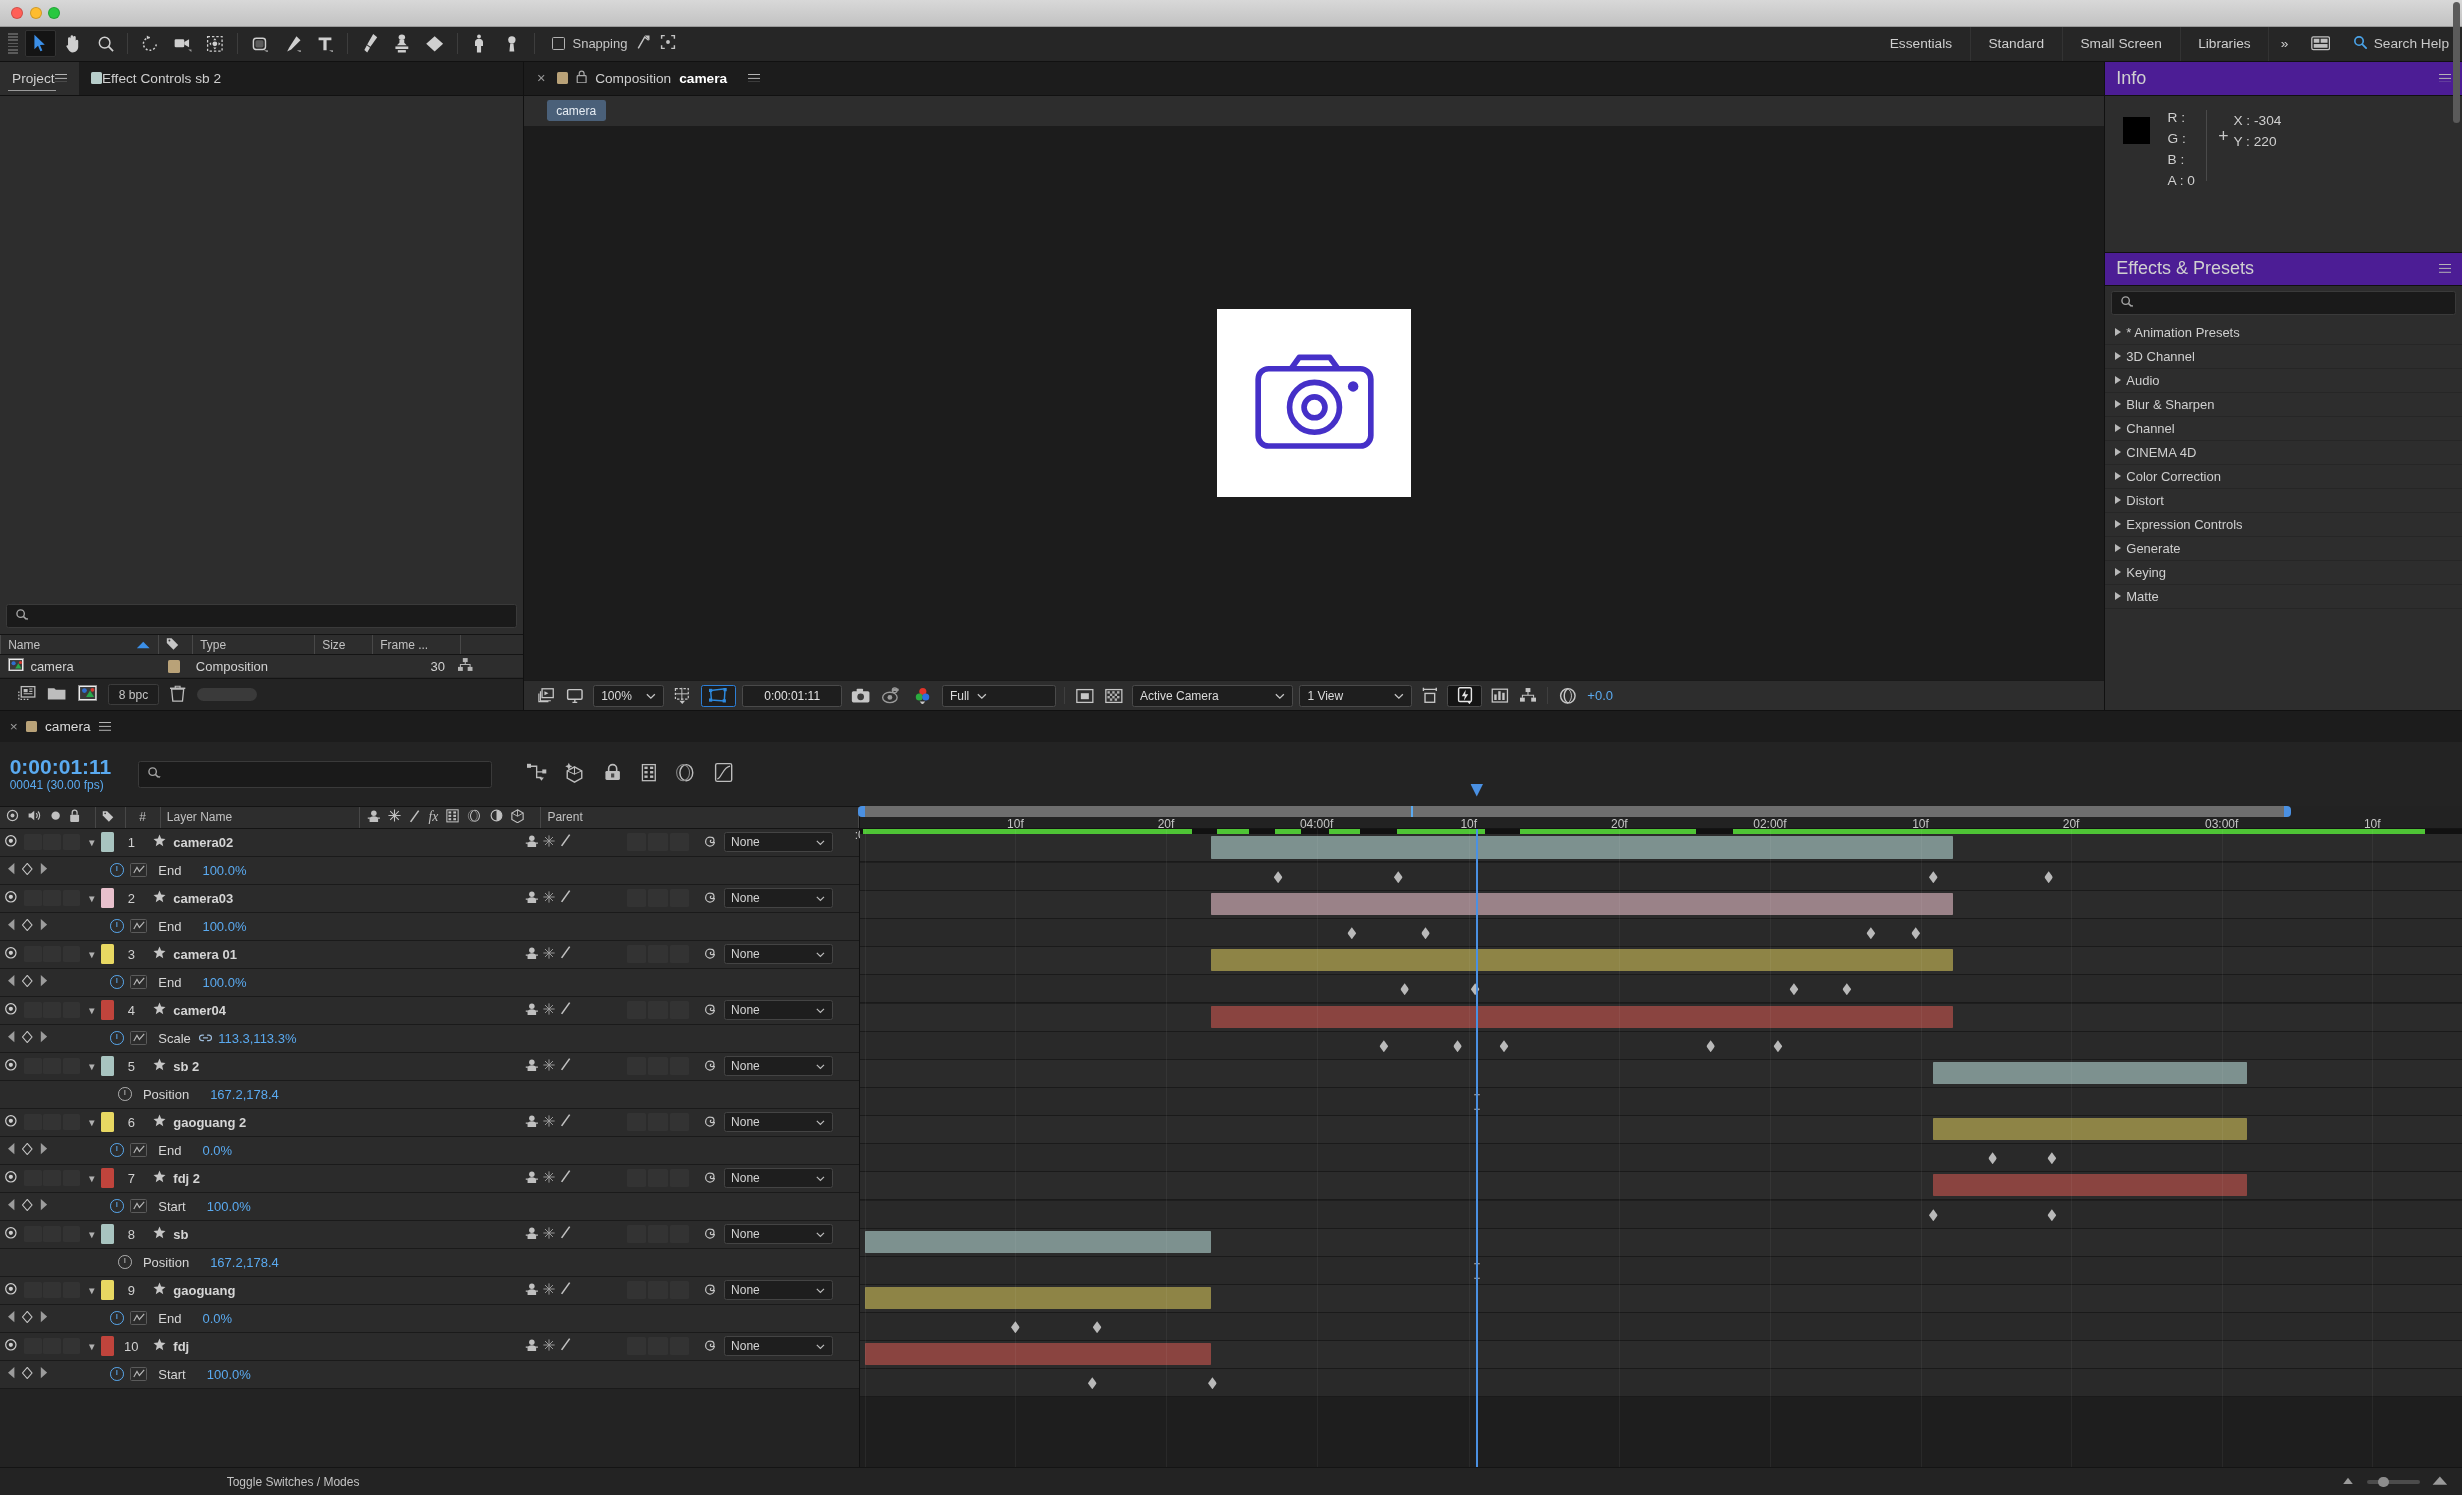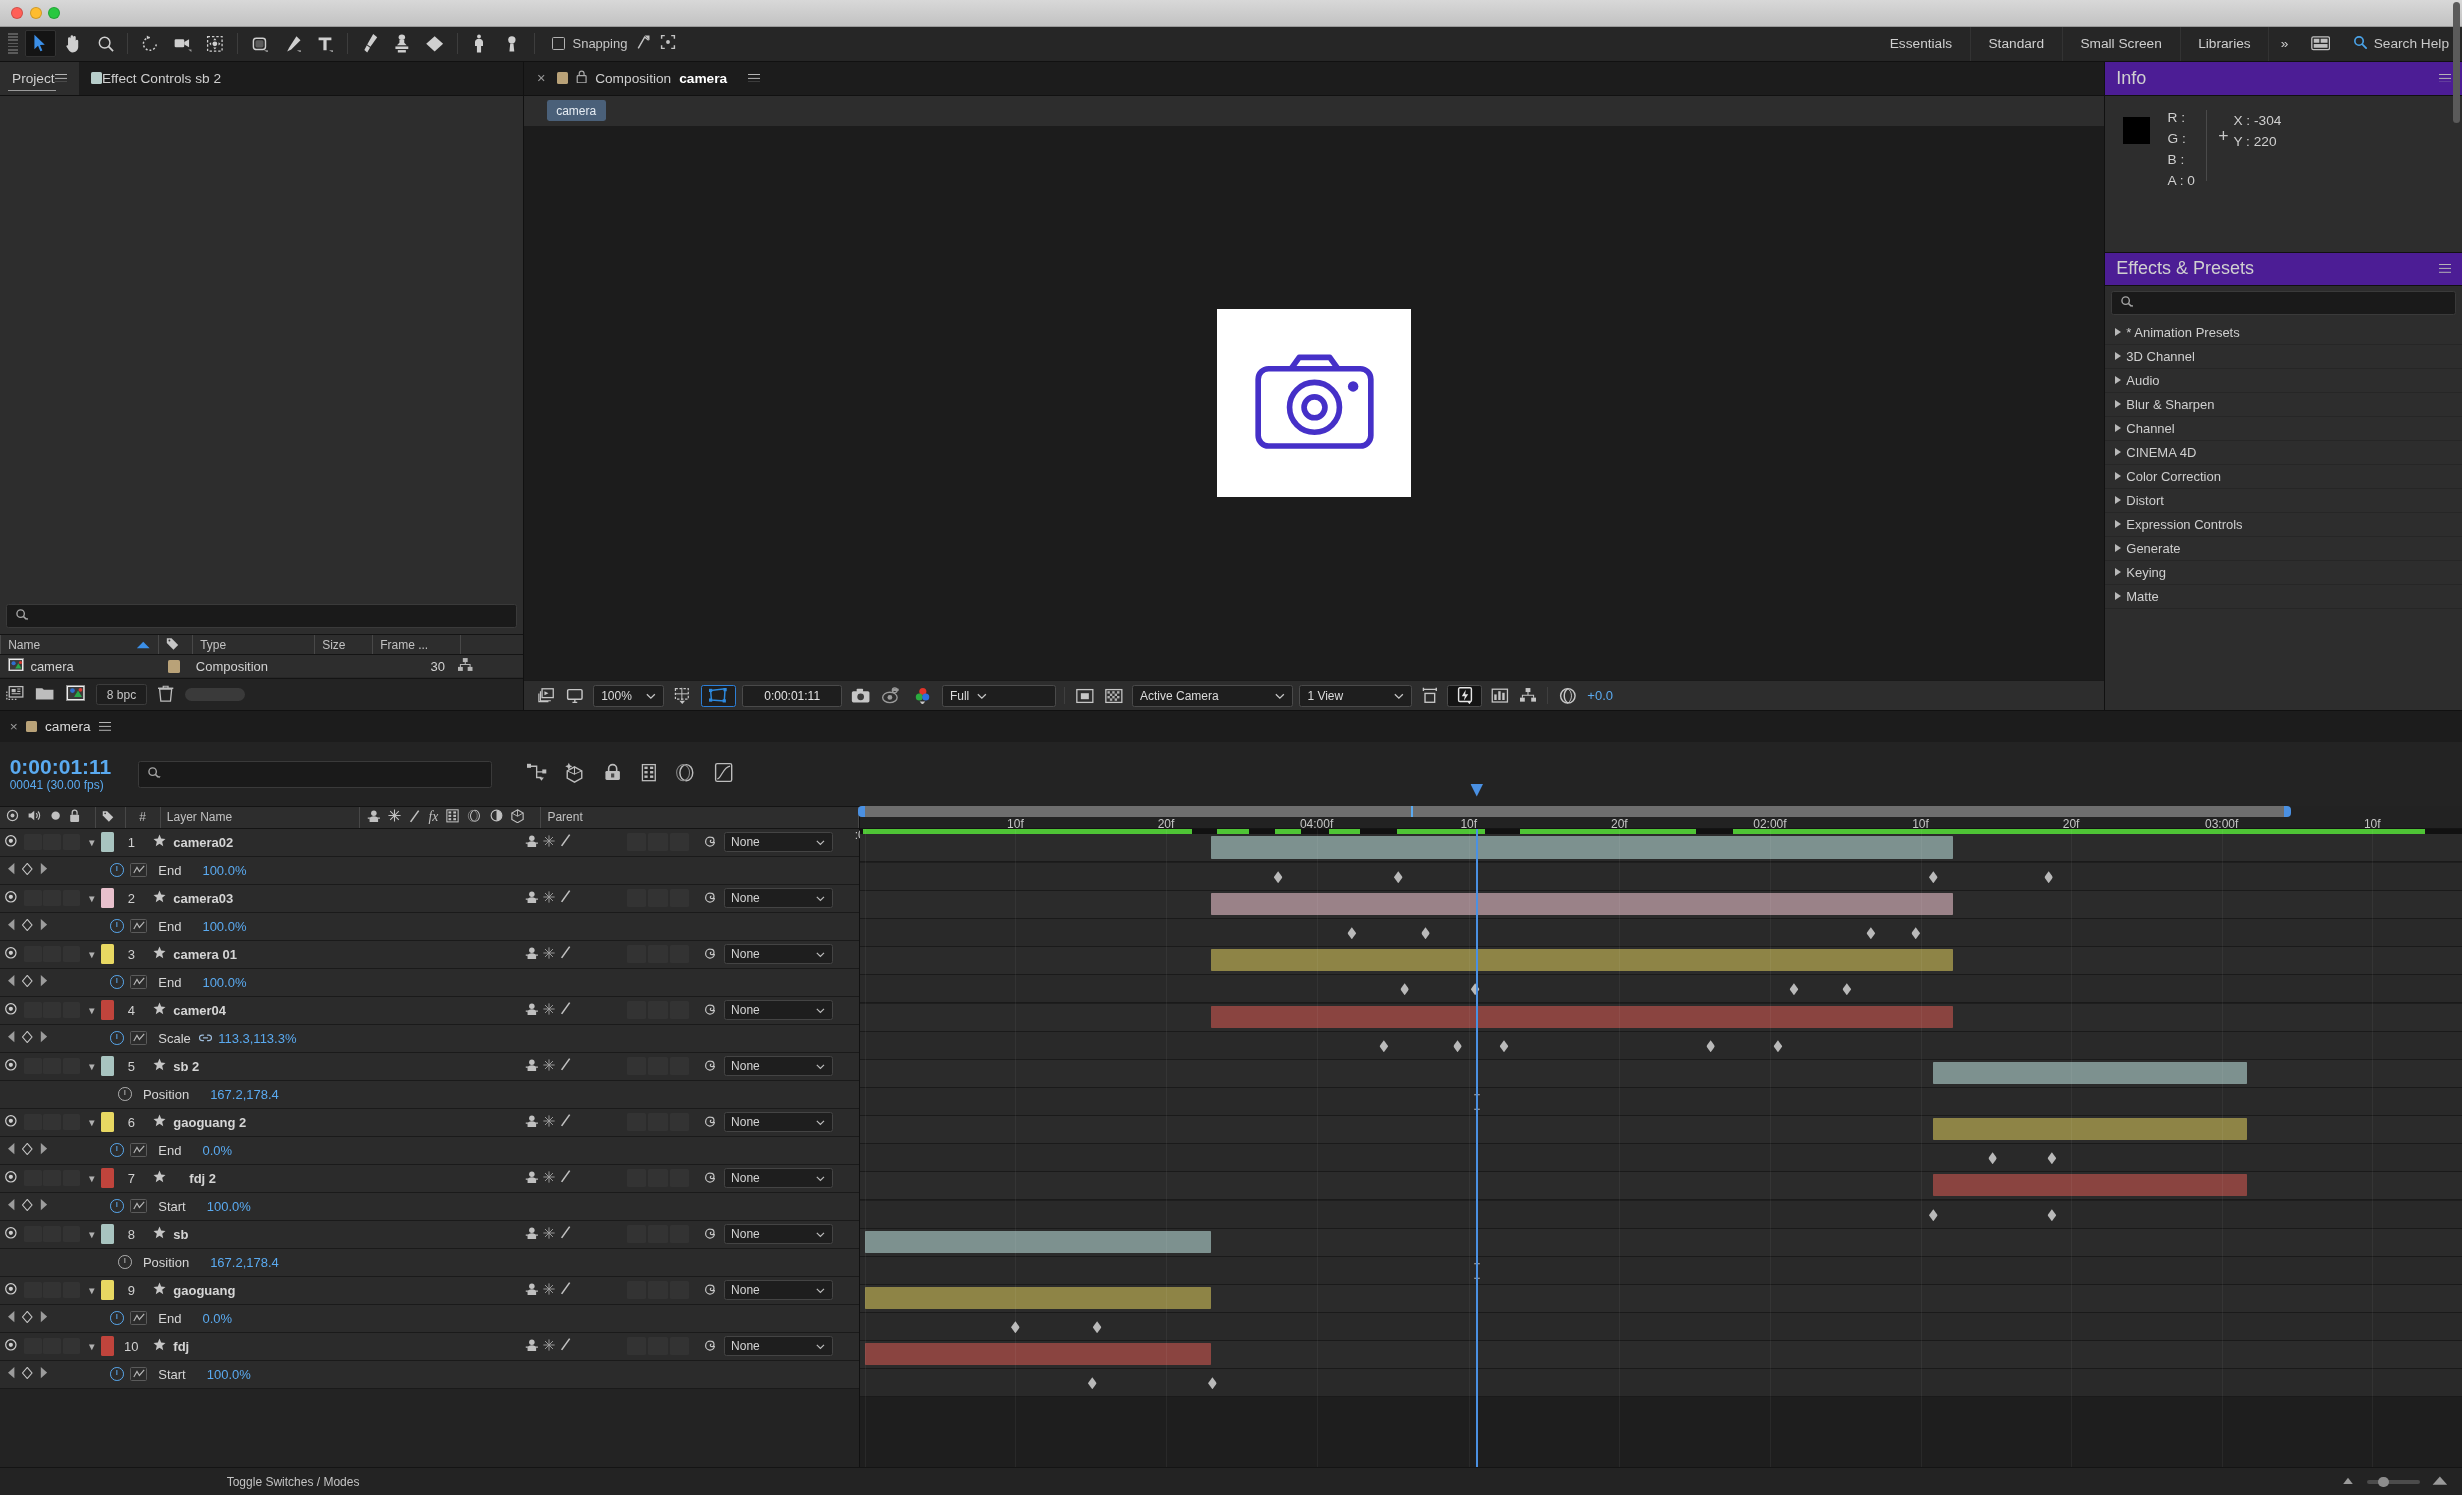--- a/index.html
+++ b/index.html
@@ -86,21 +86,21 @@
   }
   .searchbox .txt{ font-size:12px;color:#6d6d6d; }
   .colhdr{
     height:21px;background:#2d2d2d;border-top:0.8px solid #141414;border-bottom:0.8px solid #141414;
     display:flex;align-items:center;font-size:12px;color:#c2c2c2;
   }
   .ch{ display:flex;align-items:center;height:100%;border-left:0.8px solid #484848;padding:0 7.2px; }
   .itemrow{ height:23px;display:flex;align-items:center;font-size:13px;color:#d2d2d2;border-bottom:0.8px solid #272727;}
   .proj-foot{
     height:32px;flex:0 0 32px;background:#232323;border-top:0.8px solid #141414;
-    display:flex;align-items:center;gap:11.3px;padding:0 6px;
+    display:flex;align-items:center;gap:11.3px;padding:0 18px;
   }
   .bpc{ background:#1e1e1e;border:0.8px solid #3c3c3c;border-radius:2.4px;padding:2.4px 9.7px;font-size:12px;color:#c5c5c5;}
   .pill{ width:60px;height:13.7px;border-radius:7.2px;background:#3a3a3a; }
 
   
   .comp-tabbar{
     height:34px;flex:0 0 34px;background:#1c1c1c;display:flex;align-items:center;
     gap:8px;padding:0 9.7px;border-bottom:0.8px solid #111;
   }
   .comp-sub{ height:30px;flex:0 0 30px;background:#2d2d2d;display:flex;align-items:center;padding:0 22.5px; }
@@ -1351,21 +1351,21 @@
               <div class="c-box" style="margin-left: 3.2px;"></div>
               <div class="c-box"></div>
               <div class="c-box"></div>
               <div style="width: 19.3px; text-align: center; color: rgb(176, 176, 176); font-size: 9.7px;">▼</div>
               <div class="c-color" style="background: rgb(192, 68, 60);"></div>
               <div class="c-num">7</div>
               <div class="c-name">
                 <span><svg width="13" height="13" viewBox="0 0 16 16">
                     <path d="M8 0.6 L10 5.6 L15.4 6 L11.3 9.6 L12.6 15 L8 12.1 L3.4 15 L4.7 9.6 L0.6 6 L6 5.6 Z" fill="#c6c6c6"></path>
                   </svg></span>
-                <span style="font-weight: bold; margin-left: 16px;">fdj 2</span>
+                <span style="font-weight: bold;">fdj 2</span>
               </div>
               <div class="c-switch">
                 <span><svg width="13.7" height="13.7" viewBox="0 0 18 18">
                     <circle cx="9" cy="5.5" r="3.6" fill="#c0c0c0"></circle>
                     <path d="M3.4 17v-3.6c0-2.6 2.4-4 5.6-4s5.6 1.4 5.6 4V17" fill="#c0c0c0"></path>
                     <path d="M1 12h4M13 12h4" stroke="#c0c0c0" stroke-width="1.4"></path>
                   </svg></span>
                 <span><svg width="12" height="12" viewBox="0 0 16 16">
                     <path d="M8 0.5v15M0.5 8h15M2.7 2.7l10.6 10.6M13.3 2.7L2.7 13.3" stroke="#9a9a9a" stroke-width="1.3"></path>
                   </svg></span>

